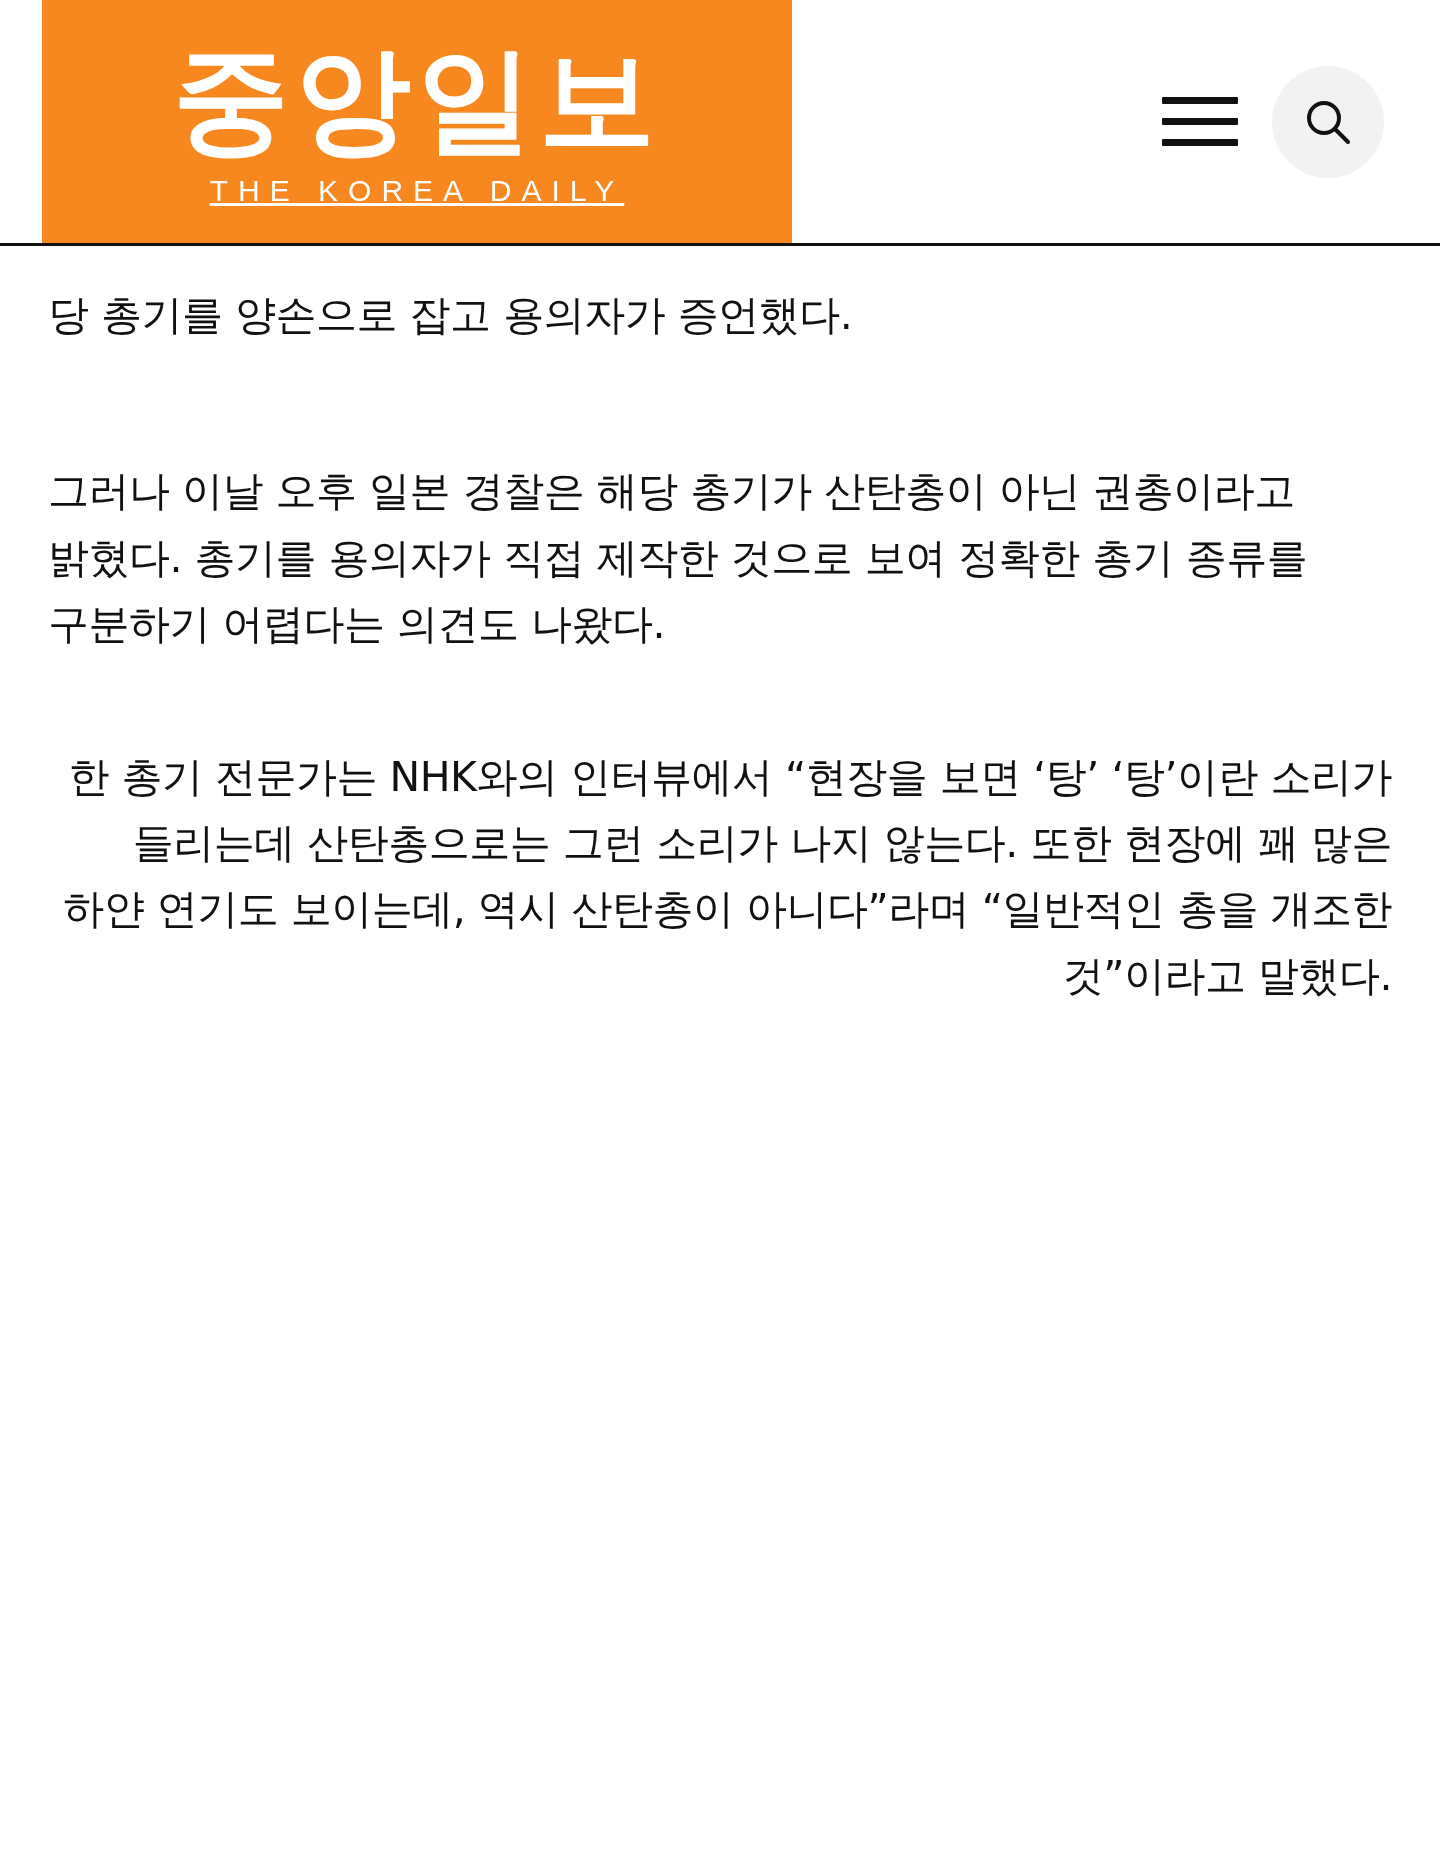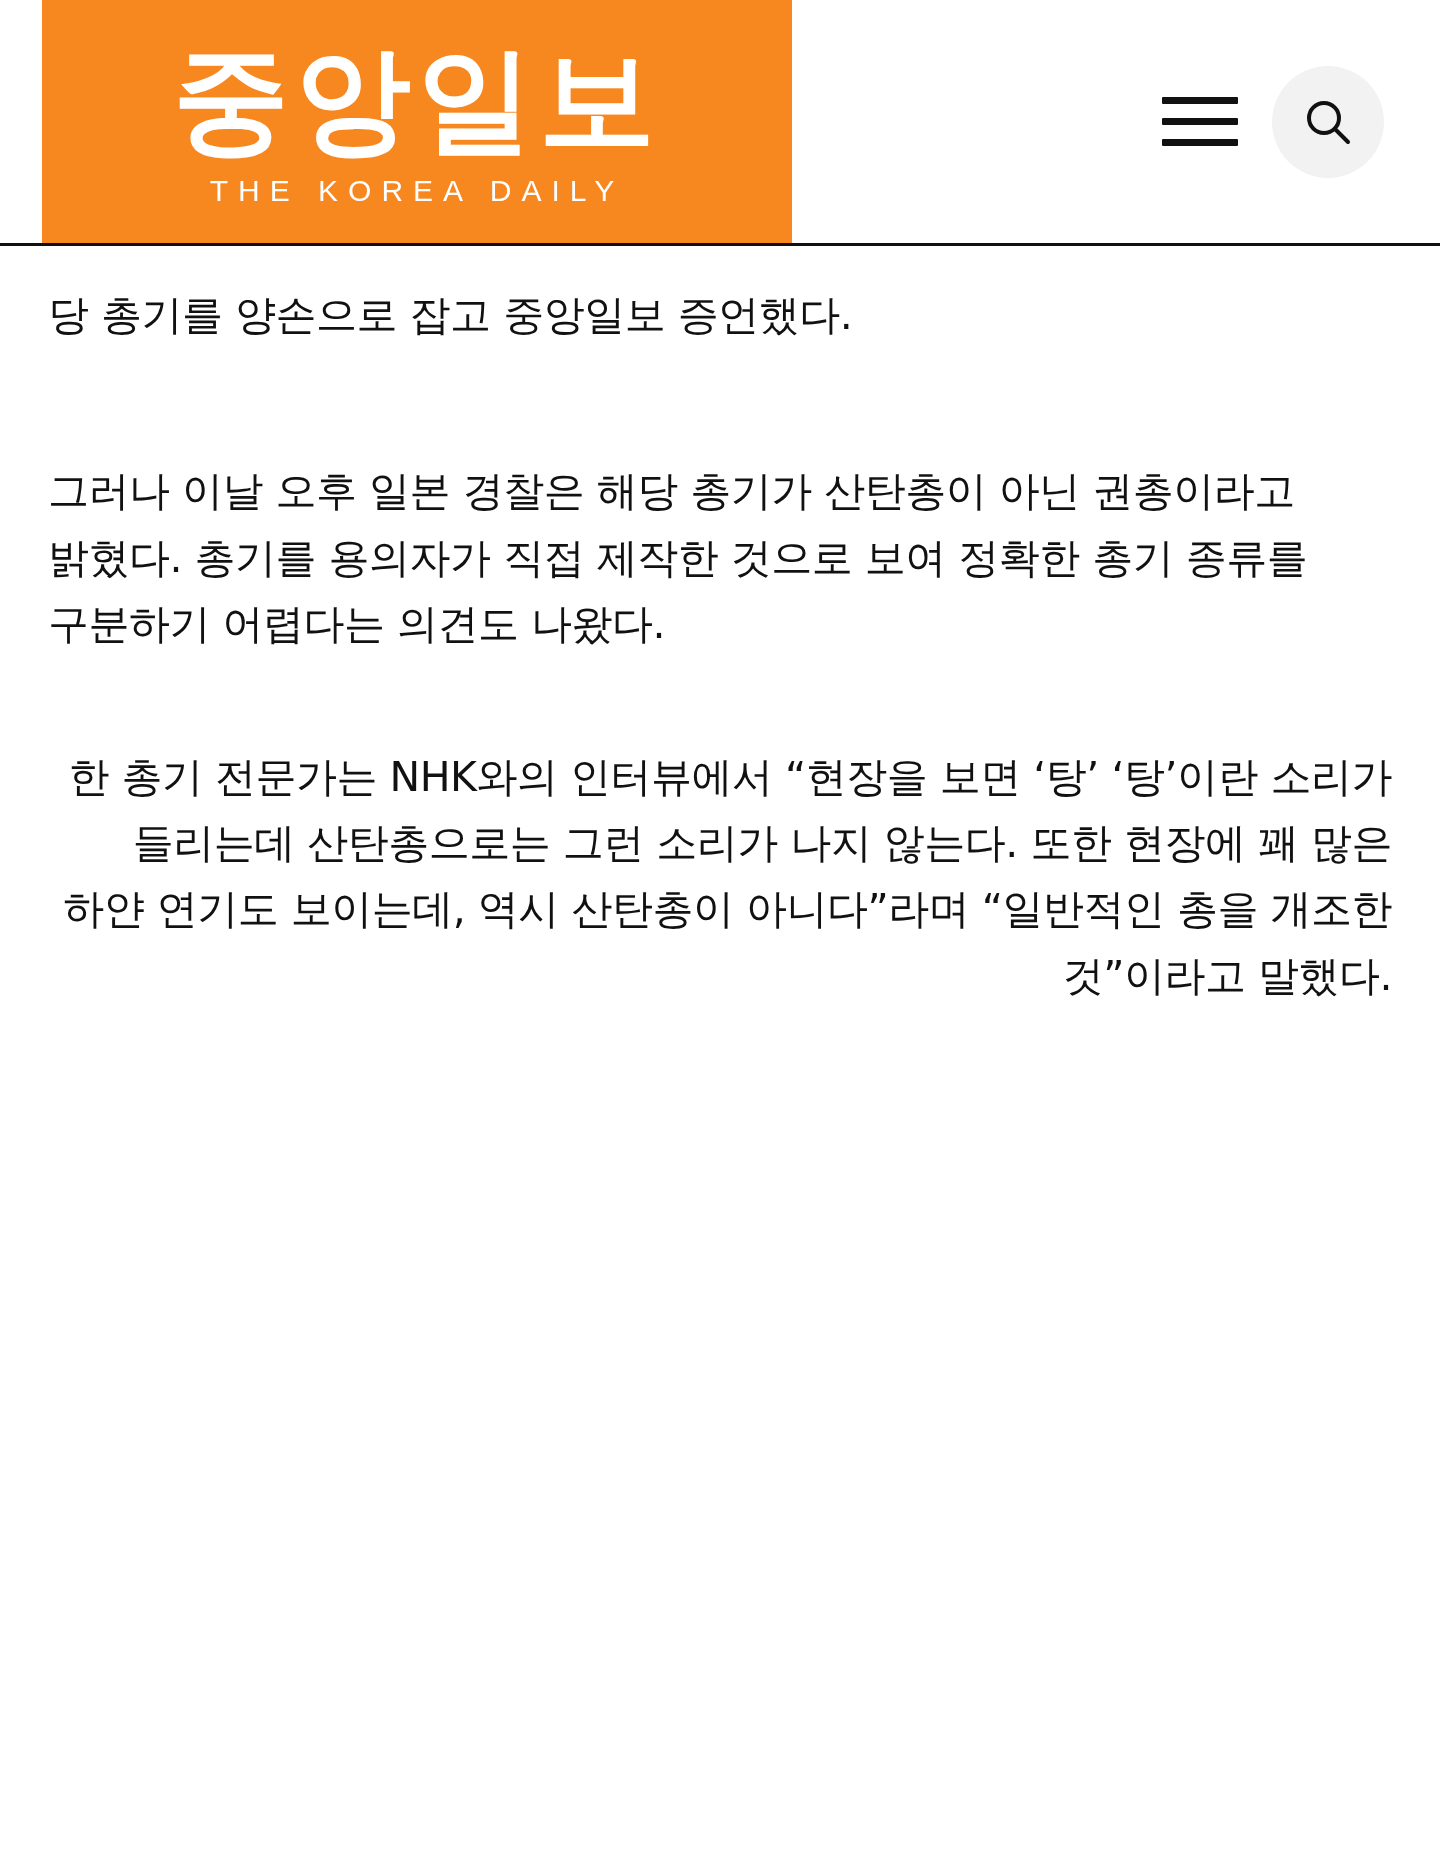--- a/index.html
+++ b/index.html
@@ -47,20 +47,21 @@
     font-family: "DejaVu Sans", "Liberation Sans", sans-serif;
     white-space: nowrap;
   }
   .logo-en {
     color: #ffffff;
     font-size: 30px;
     letter-spacing: 10px;
     font-weight: 400;
     margin-top: 14px;
     white-space: nowrap;
+    text-decoration: underline;
   }
   .header-actions {
     flex: 1;
     display: flex;
     align-items: center;
     justify-content: flex-end;
     padding-right: 56px;
     gap: 34px;
   }
   .hamburger {
@@ -135,16 +136,16 @@
       <svg width="56" height="56" viewBox="0 0 56 56">
         <circle cx="24" cy="24" r="15" fill="none" stroke="#111111" stroke-width="4"></circle>
         <line x1="35" y1="35" x2="48" y2="48" stroke="#111111" stroke-width="4" stroke-linecap="round"></line>
       </svg>
     </div>
 
   </div>
 </div>
 
 <div class="article">
-  <p class="first">당 총기를 양손으로 잡고 중앙일보 증언했다.</p>
+  <p class="first">당 총기를 양손으로 잡고 용의자가 증언했다.</p>
   <p>그러나 이날 오후 일본 경찰은 해당 총기가 산탄총이 아닌 권총이라고 밝혔다. 총기를 용의자가 직접 제작한 것으로 보여 정확한 총기 종류를 구분하기 어렵다는 의견도 나왔다.</p>
   <p>한 총기 전문가는 NHK와의 인터뷰에서 “현장을 보면 ‘탕’ ‘탕’이란 소리가 들리는데 산탄총으로는 그런 소리가 나지 않는다. 또한 현장에 꽤 많은 하얀 연기도 보이는데, 역시 산탄총이 아니다”라며 “일반적인 총을 개조한 것”이라고 말했다.</p>
 </div>
 
 </body></html>

